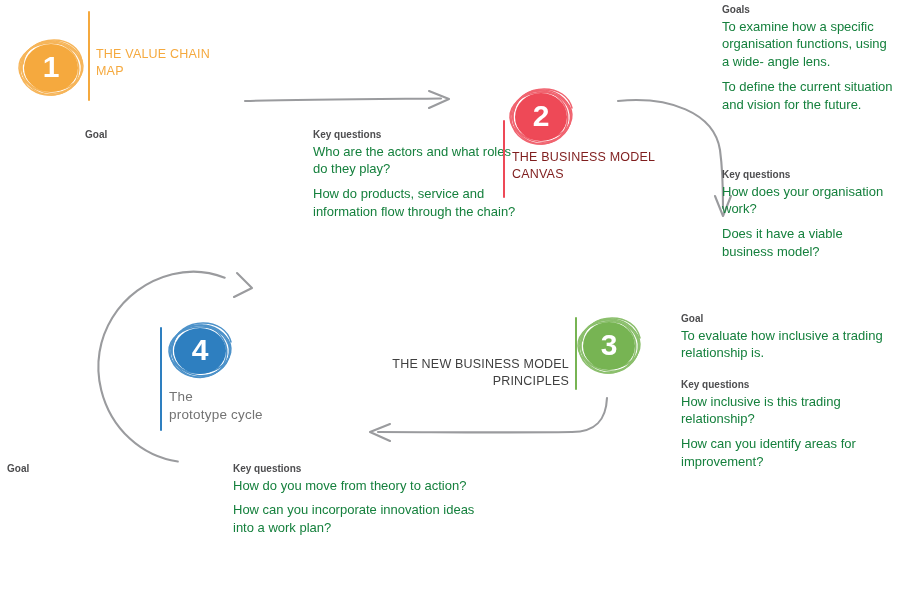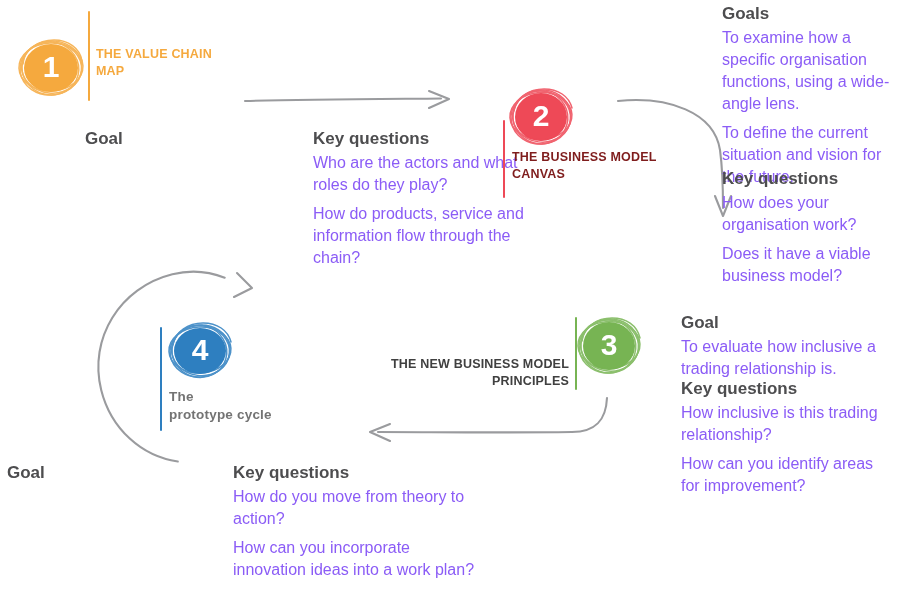--- a/index.html
+++ b/index.html
@@ -53,44 +53,44 @@
     letter-spacing: 0px;
     line-height: 1;
     padding-bottom: 2px;
     box-sizing: border-box;
   }
 
   
   .step-title {
     position: absolute;
     font-size: 12.5px;
-    font-weight: bold;
+    font-weight: normal;
     line-height: 1.35;
     letter-spacing: 0.2px;
     white-space: pre-line;
   }
   .rule-v {
     position: absolute;
     width: 2px;
     border-radius: 1px;
   }
 
   
   .tblock { position: absolute; }
   .tb-head {
-    font-size: 17px;
+    font-size: 10px;
     font-weight: bold;
     color: #4d4d4f;
     margin: 0 0 1px 0;
     line-height: 1.35;
   }
   .tb-para {
-    font-size: 16px;
+    font-size: 13px;
     font-weight: normal;
-    color: #8b5cf6;
+    color: #15803d;
     line-height: 1.38;
     margin: 0 0 7px 0;
   }
   .tb-para:last-child { margin-bottom: 0; }
   .tb-head + .tb-para { margin-top: 0px; }
 </style>
 </head>
 <body>
 
 <div id="canvas">

